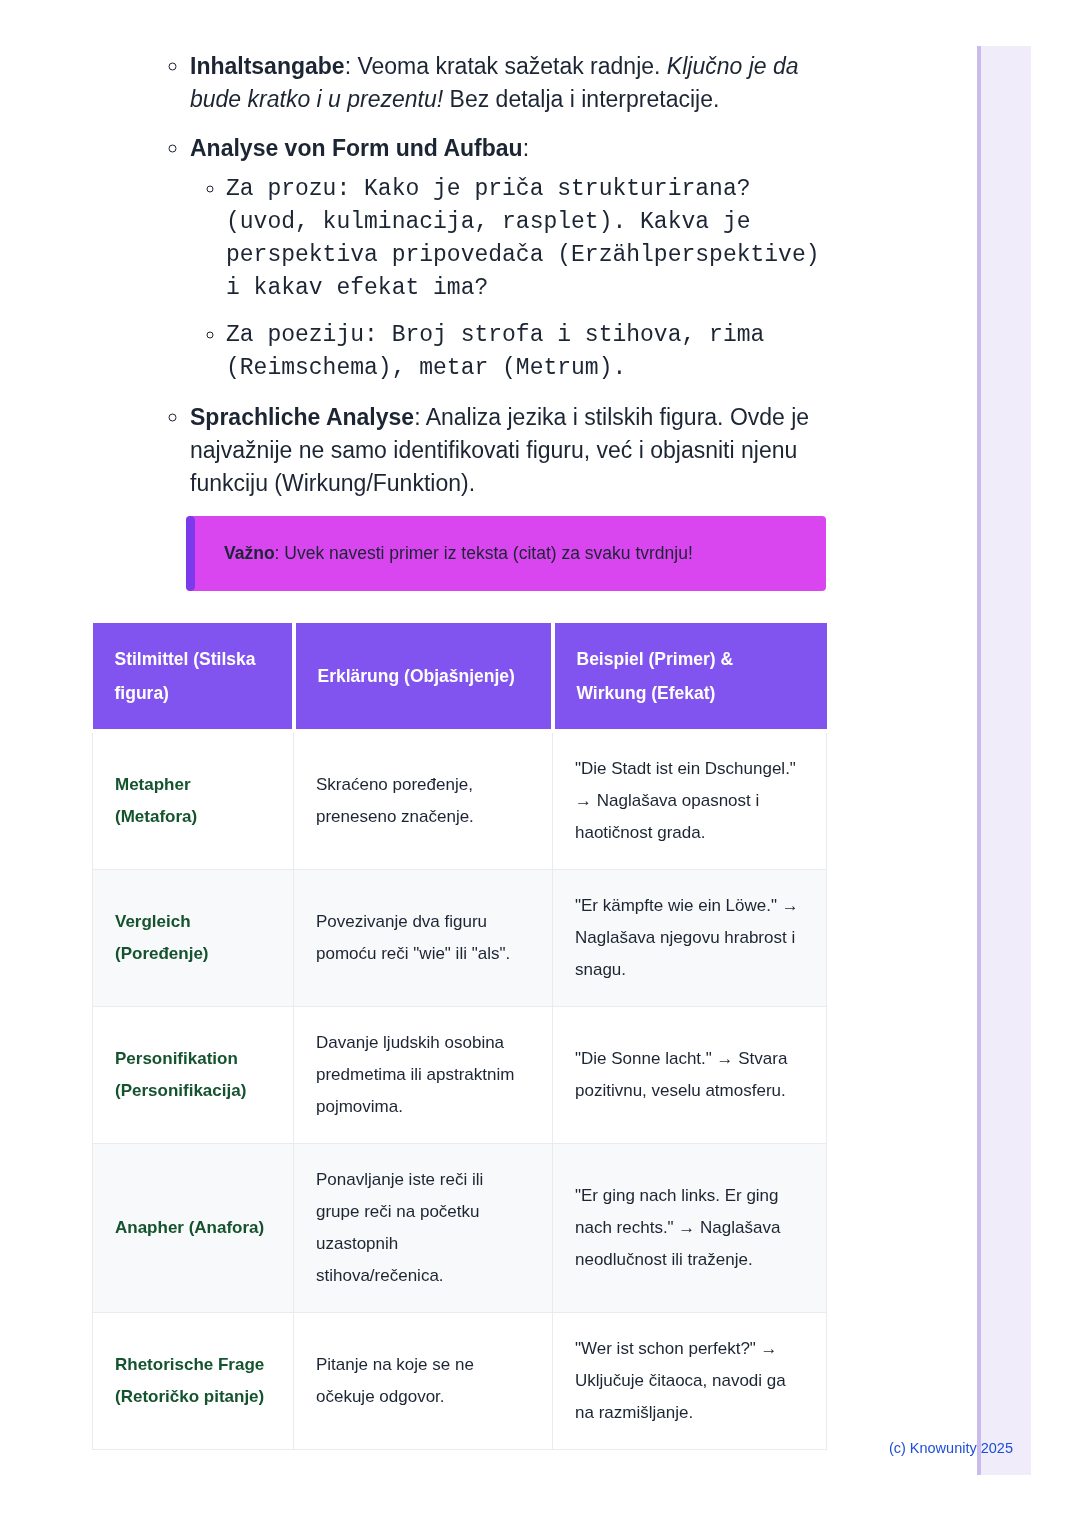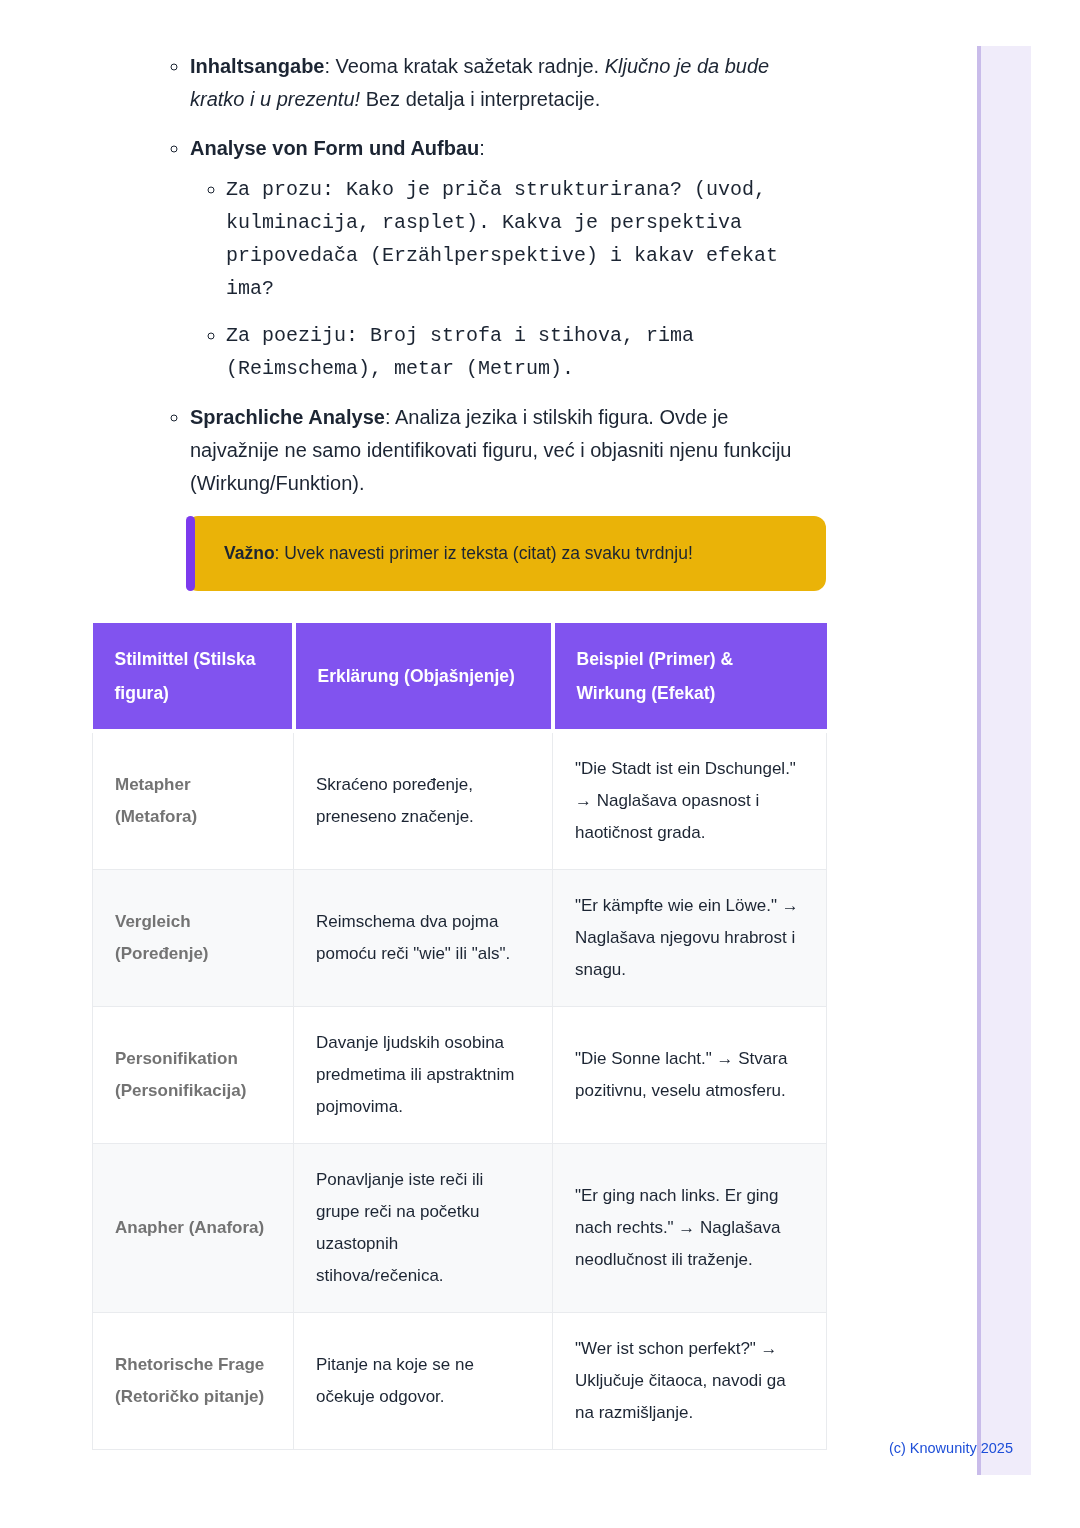--- a/index.html
+++ b/index.html
@@ -7,44 +7,44 @@
     width: 1080px; height: 1528px;
     background: #ffffff;
     font-family: "Liberation Sans", sans-serif;
     color: #1C2533;
     position: relative;
     overflow: hidden;
   }
   .content { position: absolute; left: 92px; top: 50px; width: 734px; }
 
   ul.notes { list-style: circle outside; margin: 0; padding-left: 98px;
-             font-size: 20px; line-height: 33px; }
+             font-size: 23px; line-height: 33px; }
   ul.notes > li { margin-bottom: 16px; padding-right: 4px; }
   ul.sub { list-style: circle outside; margin: 8px 0 0 0; padding-left: 36px; font-family: Liberation Mono, monospace; }
   ul.sub > li { margin-bottom: 14px; }
   .b { font-weight: bold; }
   .i { font-style: italic; }
 
   .callout { position: relative; margin: 16px 0 32px 94px; width: 640px;
-             box-sizing: border-box; background: #eab308; border-radius: 12px;
+             box-sizing: border-box; background: #d946ef; border-radius: 4px;
              padding: 21px 24px 21px 38px; font-size: 17.5px; line-height: 33px; }
   .callout-bar { position: absolute; left: 0; top: 0; bottom: 0; width: 9px;
                  background: #7C3AED; border-radius: 6px; }
 
   table.stil { border-collapse: collapse; table-layout: fixed; width: 734px;
                font-size: 17px; line-height: 32px; }
   table.stil th { background: #8153EF; color: #ffffff; font-weight: bold;
                   text-align: left; vertical-align: middle;
                   padding: 19px 22px; font-size: 17.5px; line-height: 34px;
                   border-right: 4px solid #ffffff; border-bottom: 4px solid #ffffff; }
   table.stil th:last-child { border-right: none; }
   table.stil td { padding: 20px 22px; vertical-align: middle;
                   border: 1px solid #E9EBEE; background: #ffffff; }
   table.stil tr.stripe td { background: #F8F9FA; }
-  table.stil td.device { font-weight: bold; color: #737373; }
+  table.stil td.device { font-weight: bold; color: #14532d; }
 
   .side-strip { position: absolute; left: 977px; top: 46px; width: 54px; height: 1429px;
                 background: #F0ECFA; border-left: 4px solid #C9BCEA;
                 box-sizing: border-box; z-index: 1; }
   .watermark { position: absolute; top: 1440px; right: 67px;
                font-size: 14.5px; color: #1d4ed8; z-index: 2; }
 </style>
 </head>
 <body>
 
@@ -88,21 +88,21 @@
       </tr>
     </thead>
     <tbody>
       <tr>
         <td class="device">Metapher (Metafora)</td>
         <td>Skraćeno poređenje, preneseno značenje.</td>
         <td>"Die Stadt ist ein Dschungel." → Naglašava opasnost i haotičnost grada.</td>
       </tr>
       <tr class="stripe">
         <td class="device">Vergleich (Poređenje)</td>
-        <td>Reimschema dva pojma pomoću reči "wie" ili "als".</td>
+        <td>Povezivanje dva figuru pomoću reči "wie" ili "als".</td>
         <td>"Er kämpfte wie ein Löwe." → Naglašava njegovu hrabrost i snagu.</td>
       </tr>
       <tr>
         <td class="device">Personifikation (Personifikacija)</td>
         <td>Davanje ljudskih osobina predmetima ili apstraktnim pojmovima.</td>
         <td>"Die Sonne lacht." → Stvara pozitivnu, veselu atmosferu.</td>
       </tr>
       <tr class="stripe">
         <td class="device">Anapher (Anafora)</td>
         <td>Ponavljanje iste reči ili grupe reči na početku uzastopnih stihova/rečenica.</td>

